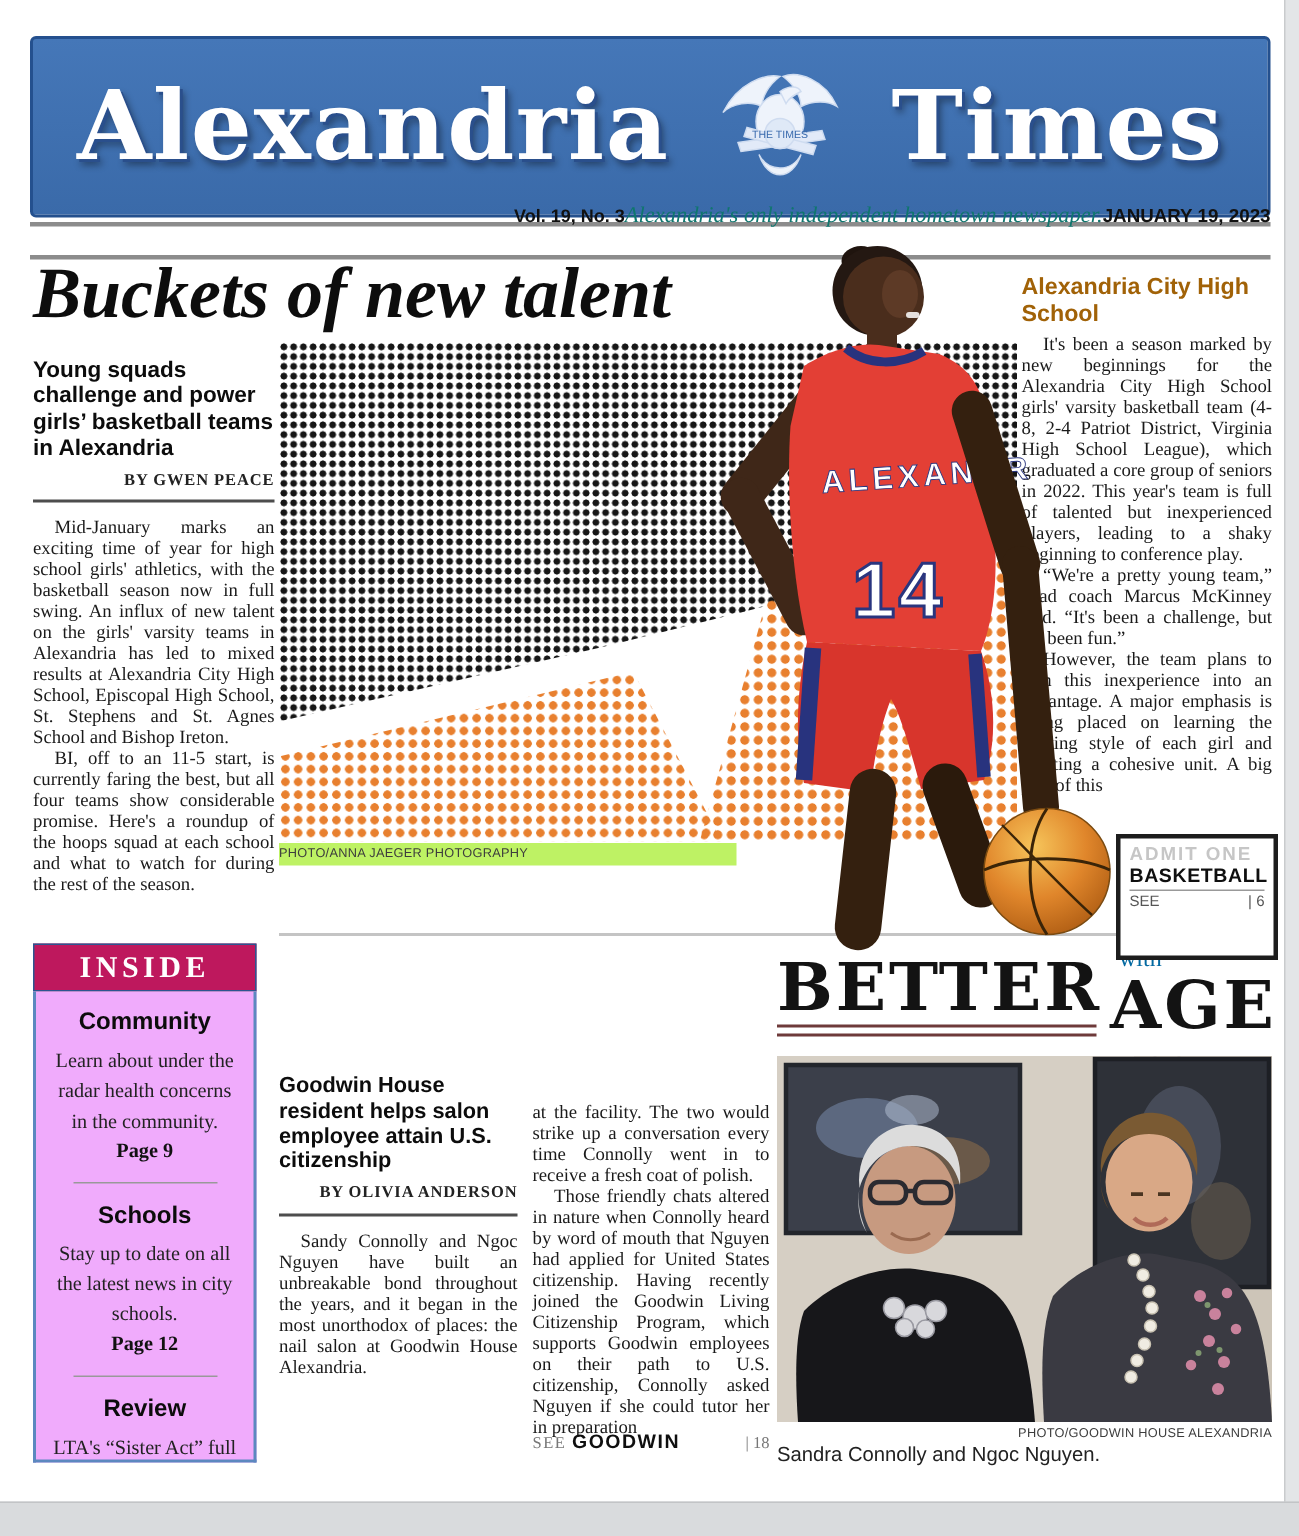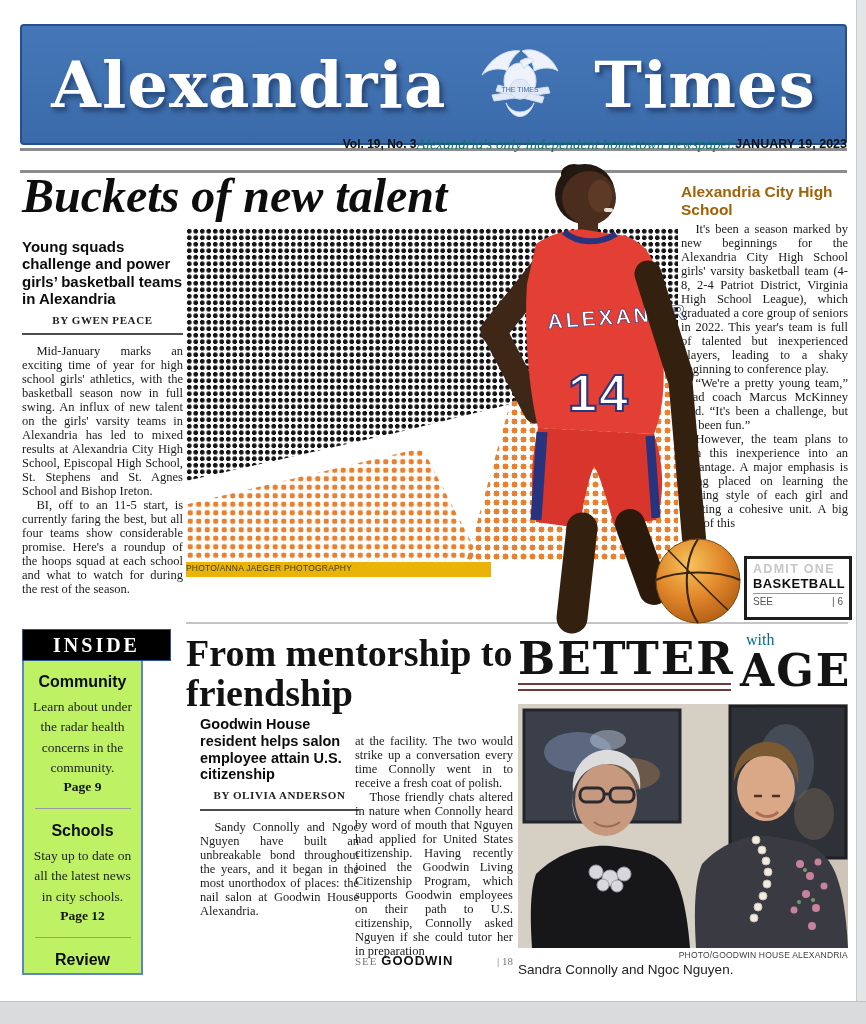--- a/index.html
+++ b/index.html
@@ -38,21 +38,21 @@
   }
   .col { position:absolute; font-size:12.5px; line-height:1.12; text-align:justify; }
   .col p { text-indent:1.15em; margin:0; }
   .col p.noindent { text-indent:0; }
   .deck {
     font-family:"Liberation Sans", sans-serif; font-weight:700; font-size:15px;
     line-height:1.16; color:#0c0c0c; text-align:left;
   }
   .byline {
     font-size:11px; font-weight:700; letter-spacing:.6px; color:#222;
-    margin-top:6px; padding-bottom:7px; border-bottom:2px solid #4d4d4d; text-align:center;
+    margin-top:6px; padding-bottom:7px; border-bottom:2px solid #4d4d4d; text-align:right;
   }
   .col .body-start { margin-top:9px; }
   .leftcol  { left:22px;  top:238px; width:161px; }
   .rightcol { left:681px; top:183px; width:167px; }
   .subhead2 {
     font-family:"Liberation Sans", sans-serif; font-weight:700; font-size:15.5px;
     line-height:1.14; color:#a16207; text-align:left; margin-bottom:4px;
   }
   
   .photo { position:absolute; left:186px; top:228px; width:492px; height:333px; z-index:2; }
@@ -67,61 +67,61 @@
     background-size:8.5px 8.5px;
     clip-path:polygon(0 83%,48% 66%,60% 100%,0 100%);
   }
   .dots-orange-b {
     background-image:radial-gradient(circle,#e8802f 2.8px, rgba(0,0,0,0) 3.2px);
     background-size:9px 9px;
     clip-path:polygon(66% 52%,100% 41%,100% 100%,57% 100%);
   }
   .player-svg { position:absolute; left:0; top:-62px; width:560px; height:460px; overflow:visible; }
   .photo-caption {
-    position:absolute; left:0; top:334px; width:305px; background:#eab308; padding:1px 8px 4px 0; z-index:4;
+    position:absolute; left:0; top:334px; width:305px; background:#bef264; padding:1px 8px 4px 0; z-index:4;
   }
   .credit {
     font-family:"Liberation Sans", sans-serif; font-size:8.5px; color:#3d3d3d; letter-spacing:.2px;
   }
   .caption-text {
     font-family:"Liberation Sans", sans-serif; font-size:13.5px; color:#1f1f1f; line-height:1.22; margin-top:1px;
   }
   
   .ticket {
-    position:absolute; left:744px; top:556px; width:108px; height:64px; z-index:6;
+    position:absolute; left:744px; top:556px; width:108px; height:84px; z-index:6;
     background:#fff; border:3px solid #1d1d1d; padding:3px 6px 2px;
     font-family:"Liberation Sans", sans-serif;
   }
   .ticket .t1 { font-weight:800; font-size:12.5px; letter-spacing:1.3px; color:#c6c6c6; }
   .ticket .t2 { font-weight:800; font-size:13px; letter-spacing:.4px; color:#0f0f0f; }
   .ticket .t3 { display:flex; justify-content:space-between; border-top:1px solid #999;
                 margin-top:2px; padding-top:2px; font-size:10px; color:#555; }
   .section-rule { position:absolute; left:186px; top:622px; width:662px; height:2px; background:#c4c4c4; z-index:1; }
   
   .inside-head {
     position:absolute; left:22px; top:629px; width:149px; height:32px;
-    background:#000000; border:1px solid #2c5590;
+    background:#be185d; border:1px solid #2c5590;
     display:flex; align-items:center; justify-content:center;
     color:#fff; font-weight:700; font-size:20px; letter-spacing:3px;
   }
   .inside-box {
-    position:absolute; left:22px; top:661px; width:121px; height:314px;
-    border:2px solid #5c88bf; border-top:none; background:#bef264;
+    position:absolute; left:22px; top:661px; width:149px; height:314px;
+    border:2px solid #5c88bf; border-top:none; background:#f0abfc;
     padding:12px 8px 6px; text-align:center; overflow:hidden;
   }
   .inside-box h3 { font-family:"Liberation Sans", sans-serif; font-size:16px; color:#0c0c0c; margin-bottom:6px; }
   .inside-box p  { font-size:13.5px; line-height:1.5; color:#222; }
   .inside-box .pg { font-size:13.5px; font-weight:700; color:#111; margin-top:1px; }
   .inside-div { width:96px; height:1px; background:#999; margin:13px auto; }
   
   .m-headline {
     position:absolute; left:186px; top:633px; width:334px;
     font-size:38px; font-weight:600; line-height:1.06; color:#121212;
   }
-  .mcol1 { left:200px; top:716px; width:159px; }
+  .mcol1 { left:186px; top:716px; width:159px; }
   .mcol2 { left:355px; top:734px; width:158px; }
   .jumpline {
     position:absolute; left:355px; top:953px; width:158px;
     display:flex; justify-content:space-between; align-items:baseline;
     font-family:"Liberation Serif", serif;
   }
   .jumpline .see { font-size:11px; letter-spacing:1px; color:#777; }
   .jumpline .see b { font-size:13px; letter-spacing:1px; color:#0f0f0f; font-family:"Liberation Sans", sans-serif; }
   .jumpline .pg { font-size:11px; color:#777; }
   
@@ -255,21 +255,20 @@
     <div class="inside-div"></div>
     <h3>Schools</h3>
     <p>Stay up to date on all the latest news in city schools.</p>
     <div class="pg">Page 12</div>
     <div class="inside-div"></div>
     <h3>Review</h3>
     <p>LTA's “Sister Act” full of lighthearted, energetic fun.</p>
 
   </div>
 
-  <h2 class="m-headline">From mentorship to friendship</h2>
 
   <div class="col mcol1">
     <div class="deck" style="font-size:14.5px;">Goodwin House resident helps salon employee attain U.S. citizenship</div>
     <div class="byline">BY OLIVIA ANDERSON</div>
     <p class="body-start">Sandy Connolly and Ngoc Nguyen have built an unbreakable bond throughout the years, and it began in the most unorthodox of places: the nail salon at Goodwin House Alexandria.</p>
   </div>
 
   <div class="col mcol2">
     <p class="noindent">at the facility. The two would strike up a conversation every time Connolly went in to receive a fresh coat of polish.</p>
     <p>Those friendly chats altered in nature when Connolly heard by word of mouth that Nguyen had applied for United States citizenship. Having recently joined the Goodwin Living Citizenship Program, which supports Goodwin employees on their path to U.S. citizenship, Connolly asked Nguyen if she could tutor her in preparation</p>

